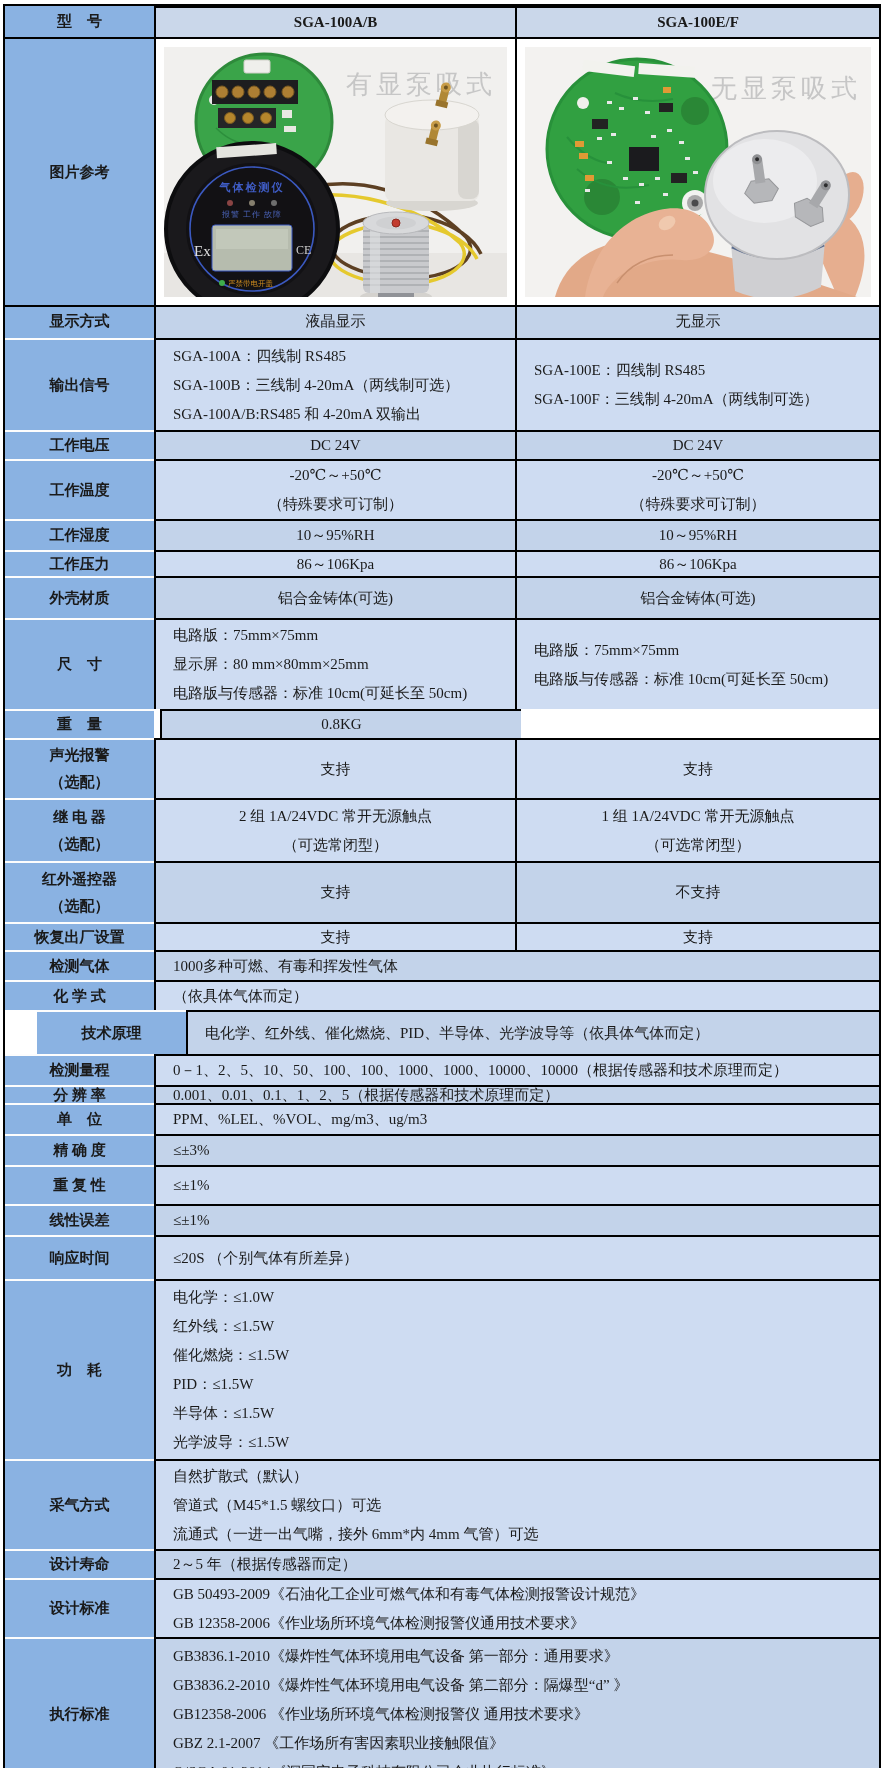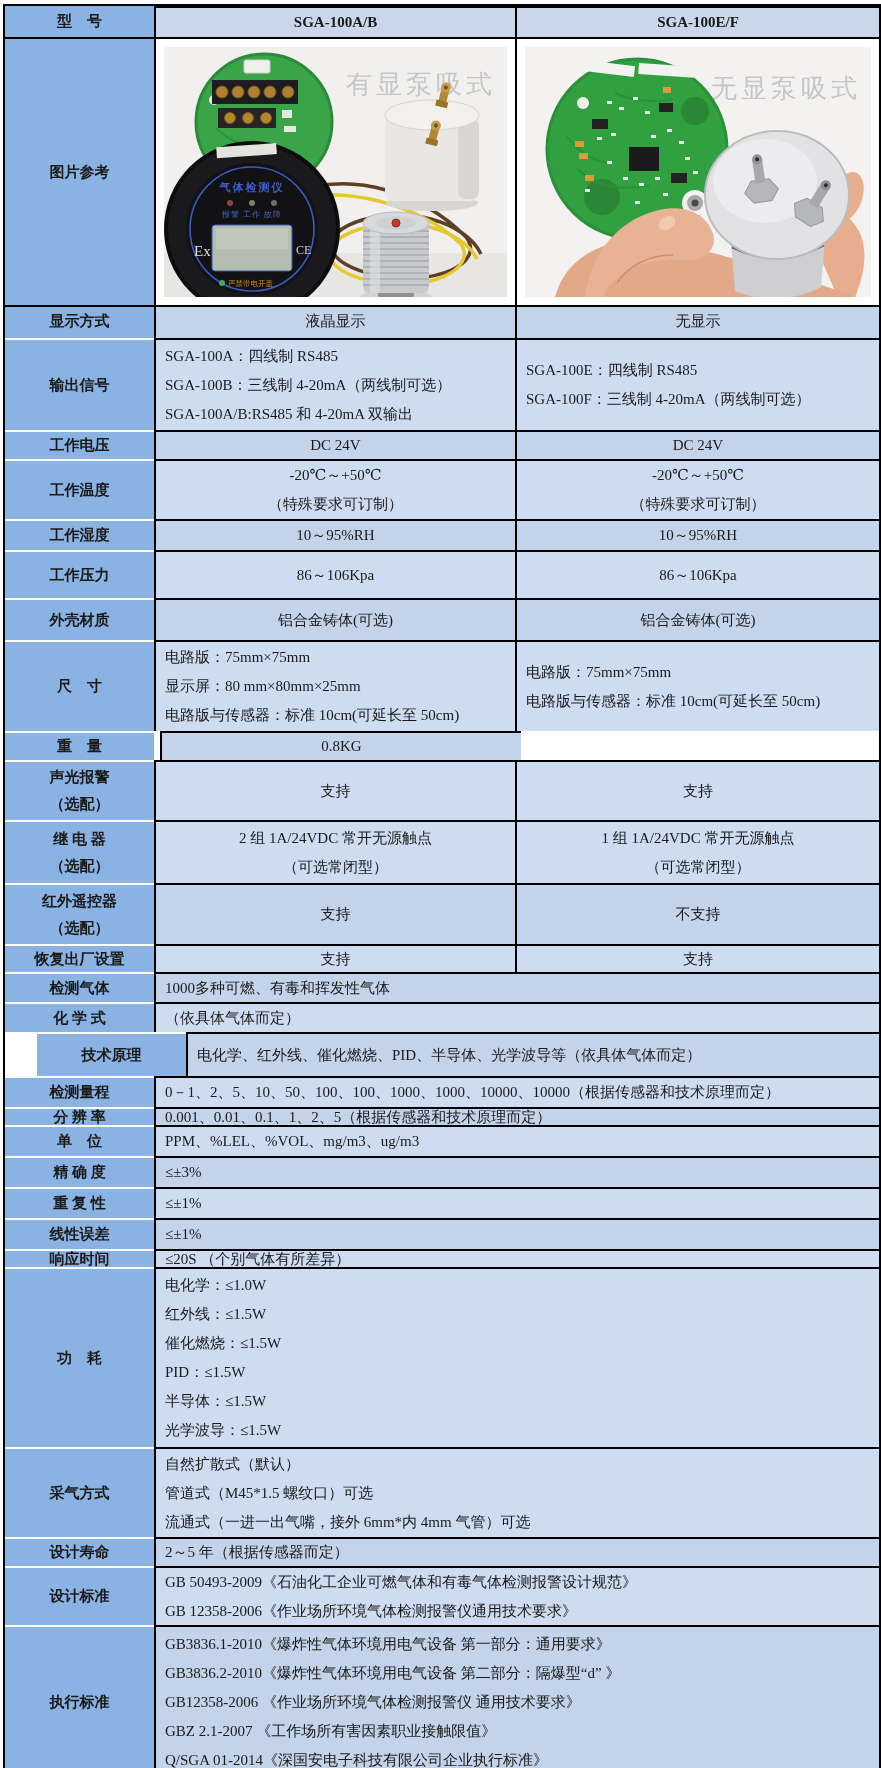--- a/index.html
+++ b/index.html
@@ -13,21 +13,21 @@
        border-top:2px solid #fdfdfd;overflow:hidden;text-align:center;}
   .lb-none{border-top:none!important;}
   .lb-black{border-top:2px solid #000!important;}
   .lline{line-height:27px;white-space:nowrap;}
   .cell{border-left:2px solid #000;border-top:2px solid #000;font-size:15px;
         display:flex;flex-direction:column;justify-content:center;overflow:hidden;}
   .c1{width:361px;flex:0 0 361px;}
   .c2{flex:1 1 auto;}
   .cm{flex:1 1 auto;}
   .ac{align-items:center;text-align:center;}
-  .al{align-items:flex-start;text-align:left;padding-left:9px;}
+  .al{align-items:flex-start;text-align:left;padding-left:17px;}
   .sd{background:#c3d3ea;}
   .sl{background:#cedcf2;}
   .hd{background:#cad7ea;font-weight:bold;}
   .line{line-height:29px;white-space:nowrap;}
   .hrow{height:31px;}
   .hcell{justify-content:center;}
   .prow{height:268px;}
   .pcell{background:#ffffff;border-left:2px solid #000;border-top:2px solid #000;
          display:flex;align-items:center;justify-content:center;}
   svg{display:block;}
@@ -295,21 +295,21 @@
           <div class="lbl">
             <div class="lline">工作湿度</div>
           </div>
           <div class="cell c1 ac sd">
             <div class="line">10～95%RH</div>
           </div>
           <div class="cell c2 ac sd">
             <div class="line">10～95%RH</div>
           </div>
         </div>
-        <div class="row" style="height: 48px;">
+        <div class="row" style="height: 26px;">
           <div class="lbl">
             <div class="lline">工作压力</div>
           </div>
           <div class="cell c1 ac sl">
             <div class="line">86～106Kpa</div>
           </div>
           <div class="cell c2 ac sl">
             <div class="line">86～106Kpa</div>
           </div>
         </div>
@@ -444,37 +444,37 @@
           </div>
         </div>
         <div class="row" style="height: 31px;">
           <div class="lbl">
             <div class="lline">精 确 度</div>
           </div>
           <div class="cell cm al sd">
             <div class="line">≤±3%</div>
           </div>
         </div>
+        <div class="row" style="height: 39px;">
+          <div class="lbl">
+            <div class="lline">重 复 性</div>
+          </div>
+          <div class="cell cm al sl">
+            <div class="line">≤±1%</div>
+          </div>
+        </div>
         <div class="row" style="height: 31px;">
           <div class="lbl">
-            <div class="lline">重 复 性</div>
-          </div>
-          <div class="cell cm al sl">
+            <div class="lline">线性误差</div>
+          </div>
+          <div class="cell cm al sd">
             <div class="line">≤±1%</div>
           </div>
         </div>
-        <div class="row" style="height: 31px;">
-          <div class="lbl">
-            <div class="lline">线性误差</div>
-          </div>
-          <div class="cell cm al sd">
-            <div class="line">≤±1%</div>
-          </div>
-        </div>
-        <div class="row" style="height: 18px; border-radius: 15px;">
+        <div class="row" style="height: 44px; border-radius: 15px;">
           <div class="lbl">
             <div class="lline">响应时间</div>
           </div>
           <div class="cell cm al sl">
             <div class="line">≤20S （个别气体有所差异）</div>
           </div>
         </div>
         <div class="row" style="height: 180px;">
           <div class="lbl">
             <div class="lline">功　耗</div>

